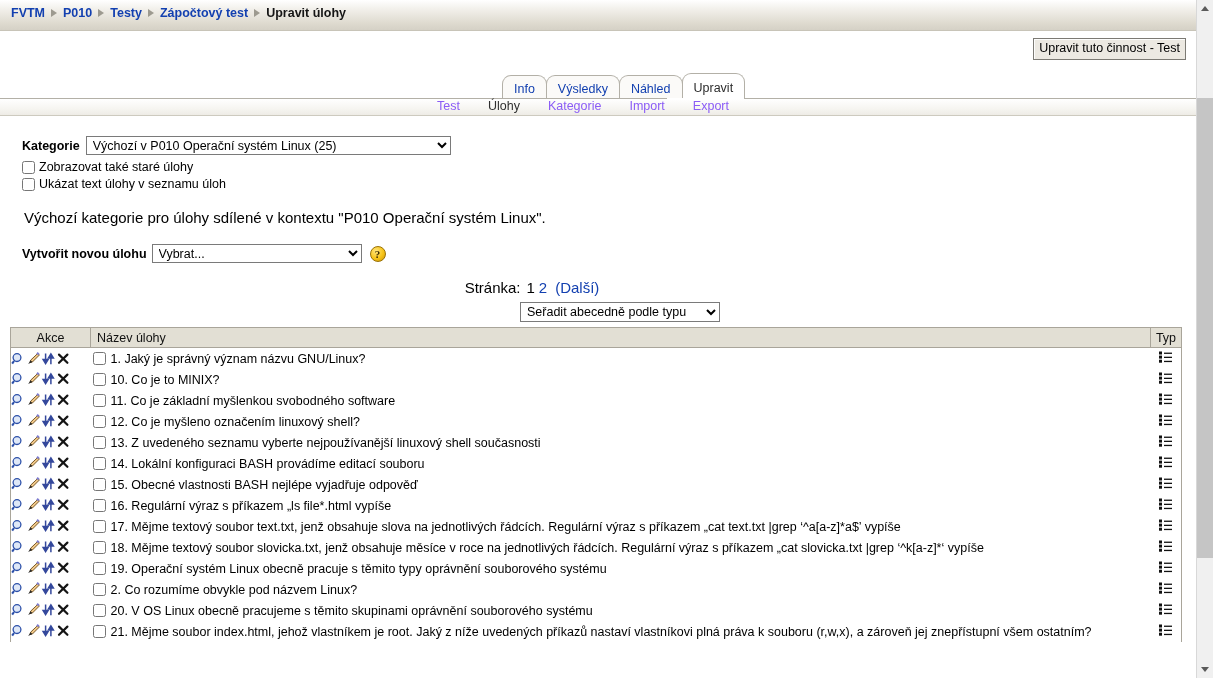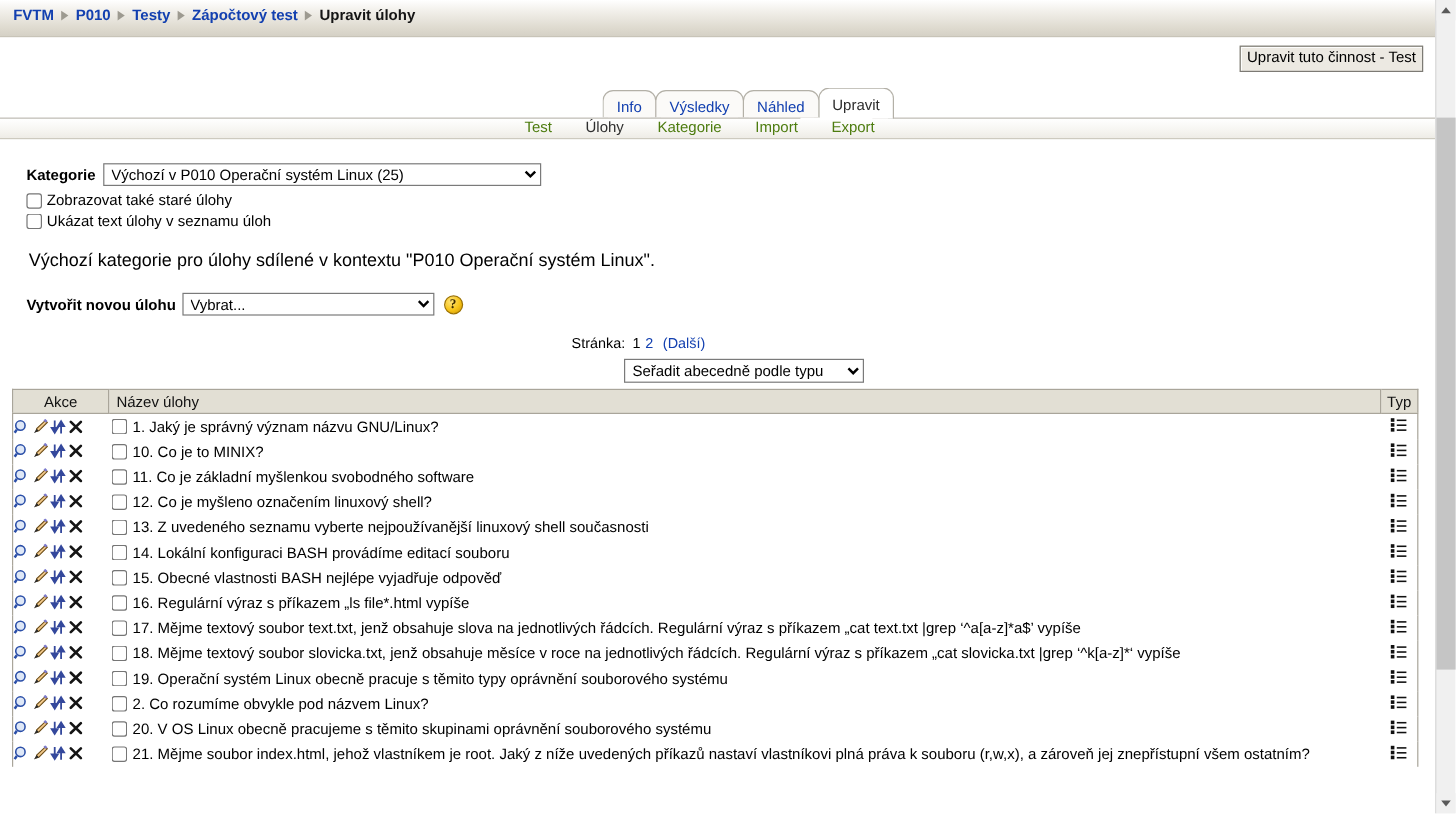--- a/index.html
+++ b/index.html
@@ -105,21 +105,21 @@
     position: absolute; left: 0; top: 99px;
     width: 1196px; height: 17px;
     background: linear-gradient(to bottom, #ffffff 0%, #f6f5f1 60%, #eeece6 100%);
     border-bottom: 1px solid #cdcabf;
   }
   #subtabs {
     position: absolute; left: 437px; top: 99px;
     display: flex; gap: 28px;
     font-size: 12.5px;
   }
-  .subtab { color: #4d7c0f; cursor: pointer; white-space: nowrap; }
+  .subtab { color: #8b5cf6; cursor: pointer; white-space: nowrap; }
   .subtab.active { color: #2f2f2f; }
 
   
   #content {
     position: absolute; left: 10px; top: 124px;
     width: 1172px;
   }
 
   
   #panel {
@@ -179,21 +179,21 @@
     color: #3a2a00;
     font-size: 11px; font-weight: bold;
     font-family: "Liberation Serif", serif;
     cursor: pointer;
     margin-left: 3px;
   }
 
   
   #paging {
     text-align: center;
-    font-size: 12px;
+    font-size: 15px;
     margin-top: 16px;
     padding-right: 140px;
   }
   #paging .lbl { color: #000; }
   #paging .pg-current { color: #000; margin-left: 6px; }
   #paging .pg-link { color: #1340b0; text-decoration: none; margin-left: 4px; cursor: pointer; }
   #paging .pg-next { color: #1340b0; text-decoration: none; margin-left: 8px; cursor: pointer; }
 
   
   #sort-wrap { margin-top: 6px; padding-left: 498px; }

